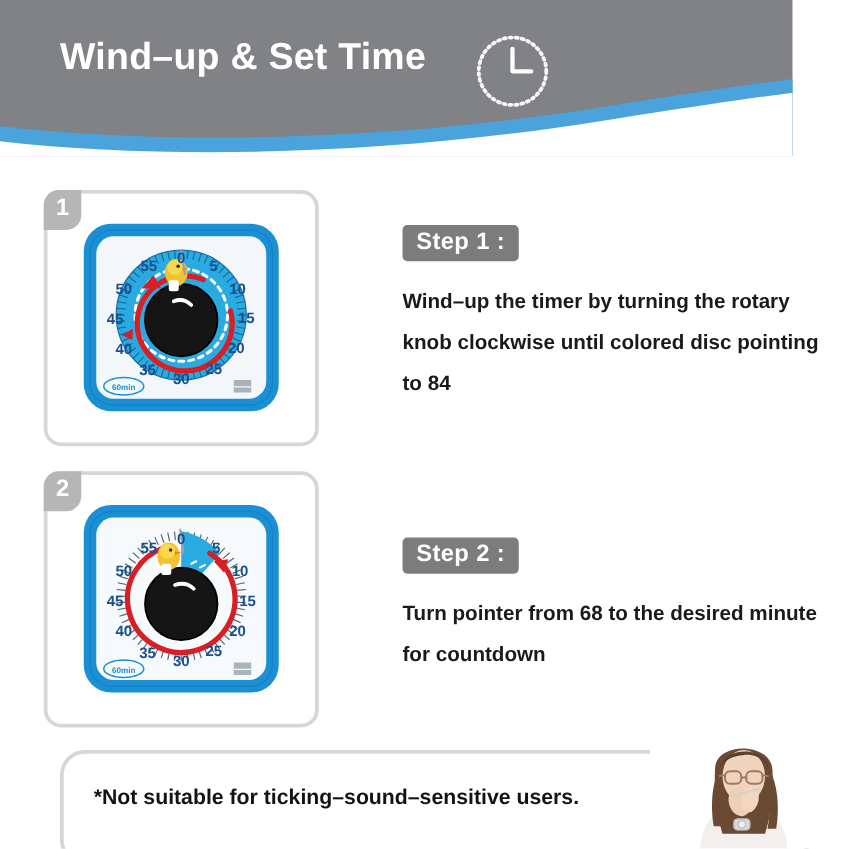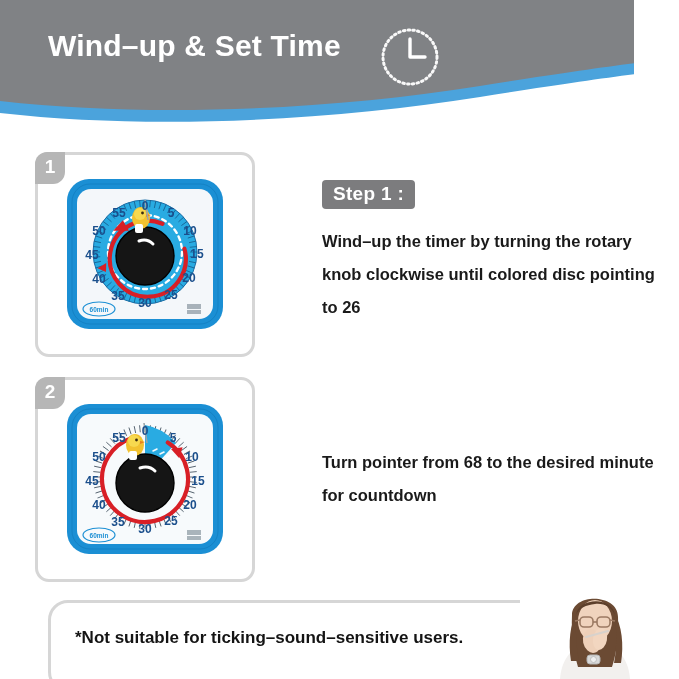--- a/index.html
+++ b/index.html
@@ -240,21 +240,21 @@
       <g opacity="0.55">
         <rect x="126" y="130" width="14" height="5" fill="#6b7b86"></rect>
         <rect x="126" y="136" width="14" height="4" fill="#6b7b86"></rect>
       </g>
     </svg>
   </div>
 </div>
 
 <div class="step-block" id="step-block-1">
   <span class="step-tag">Step 1 :</span>
-  <div class="step-desc">Wind–up the timer by turning the rotary knob clockwise until colored disc pointing to 26</div>
+  <div class="step-desc">Wind–up the timer by turning the rotary knob clockwise until colored disc pointing to 84</div>
 </div>
 
 <div class="step-card" id="card-2">
   <div class="step-badge-num">2</div>
 
   <div class="timer-wrap">
     <svg viewBox="0 0 168 162" width="168" height="162">
       <rect x="6" y="5" width="156" height="150" rx="22" ry="22" fill="#1B8FD4"></rect>
       <rect x="11" y="10" width="146" height="140" rx="18" ry="18" fill="none" stroke="#0e74b4" stroke-width="1" opacity="0.5"></rect>
       <rect x="16" y="15" width="136" height="130" rx="14" ry="14" fill="#f7fafc"></rect>
@@ -370,20 +370,21 @@
       </g>
       <g opacity="0.55">
         <rect x="126" y="131" width="14" height="5" fill="#6b7b86"></rect>
         <rect x="126" y="137" width="14" height="4" fill="#6b7b86"></rect>
       </g>
     </svg>
   </div>
 </div>
 
 <div class="step-block" id="step-block-2">
+  <span class="step-tag">Step 2 :</span>
   <div class="step-desc">Turn pointer from 68 to the desired minute for countdown</div>
 </div>
 
 <div id="note-card"></div>
 <div id="note-text">*Not suitable for ticking–sound–sensitive users.</div>
 
 <div id="note-photo">
   <svg viewBox="0 0 150 100" width="150" height="100">
     <rect x="0" y="0" width="150" height="100" fill="#ffffff"></rect>
 

